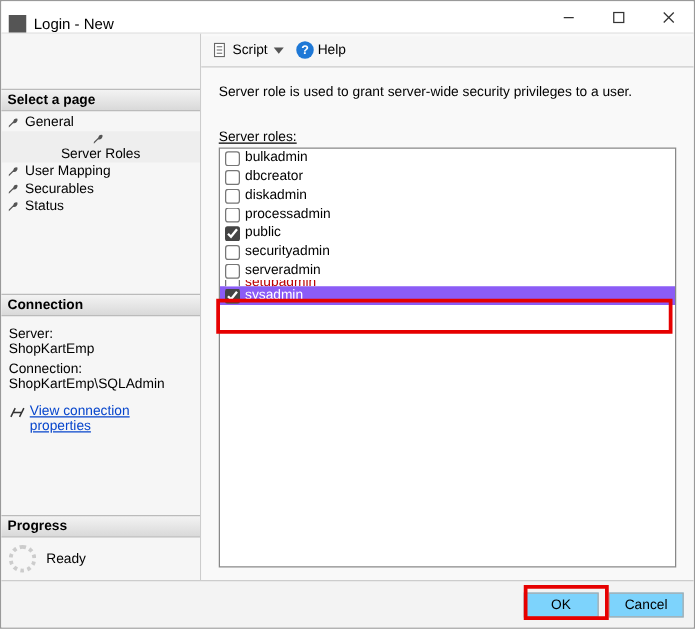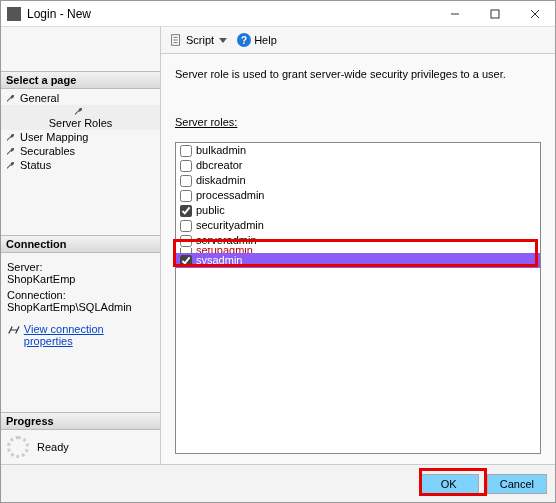--- a/index.html
+++ b/index.html
@@ -10,21 +10,21 @@
     width: 556px;
     height: 503px;
     border: 1px solid #999;
     position: relative;
     color: #000;
   }
   
   .titlebar {
     height: 26px;
     display: flex;
-    align-items: center;
+    align-items: flex-end;
     border-bottom: 1px solid #ddd;
     background: #fff;
   }
   .titlebar .app-icon {
     width: 14px; height: 14px;
     margin: 0 6px;
     background: #555;
     display: inline-block;
   }
   .titlebar .title { flex: 1; font-size: 12px; }
@@ -116,21 +116,21 @@
     display:flex;align-items:center;justify-content:center;
     color:#fff; font-weight:bold; font-size:10px;
   }
   .drop-tri {
     width:0;height:0;border-left:4px solid transparent;border-right:4px solid transparent;border-top:5px solid #555;
     display:inline-block; margin-left:2px;
   }
   .main-area {
     flex:1;
     padding: 14px 14px 10px 14px;
-    display:flex; flex-direction:column;gap:12px;
+    display:flex; flex-direction:column;
   }
   .desc { font-size:11px; margin-bottom: 24px; }
   .roles-label { font-size:11px; text-decoration: underline; margin-bottom:2px; }
   .roles-box {
     border:1px solid #888;
     background:#fff;
     flex:1;
     overflow:hidden;
     position:relative;
   }

